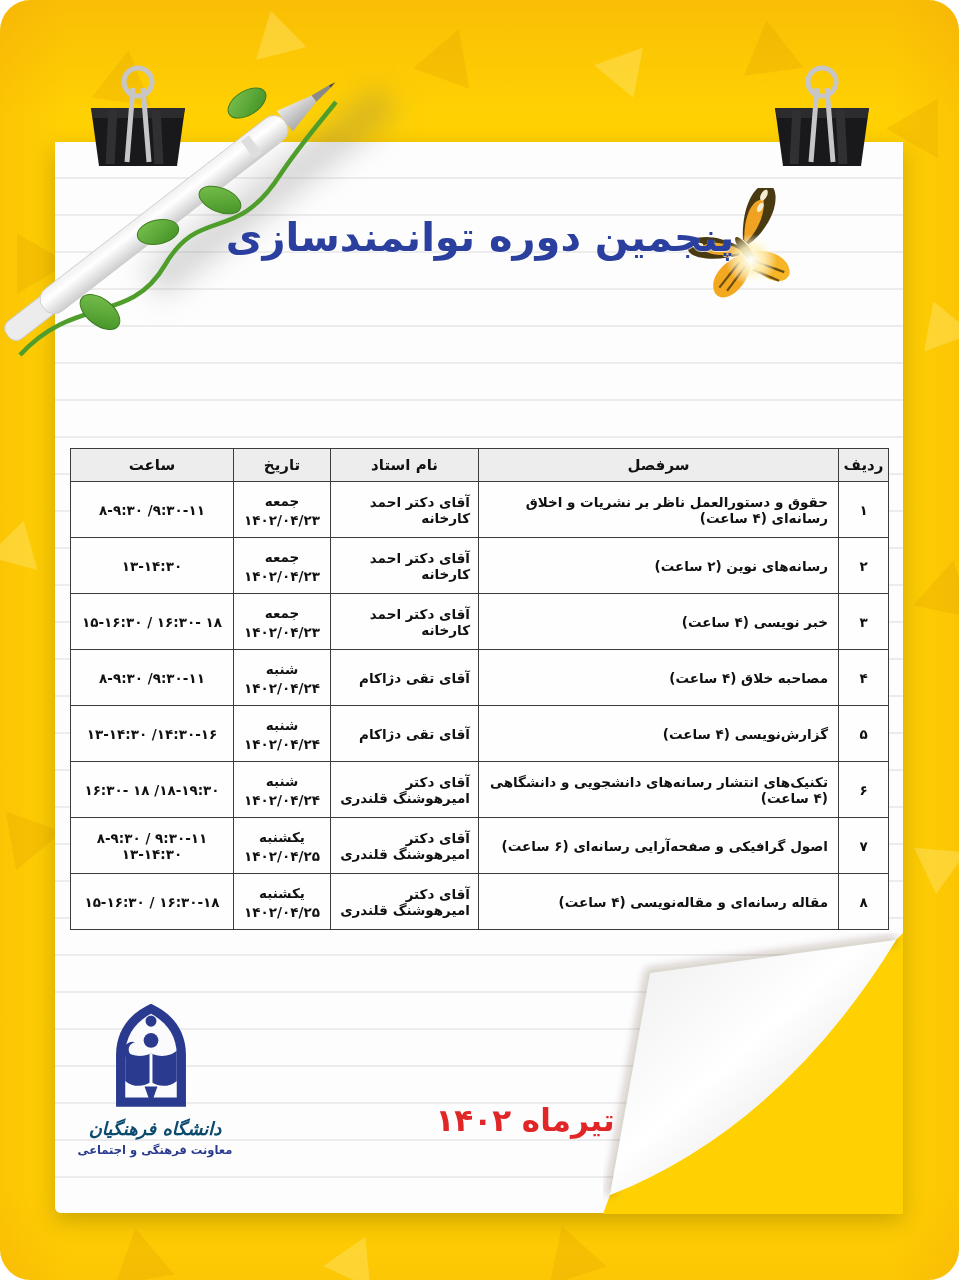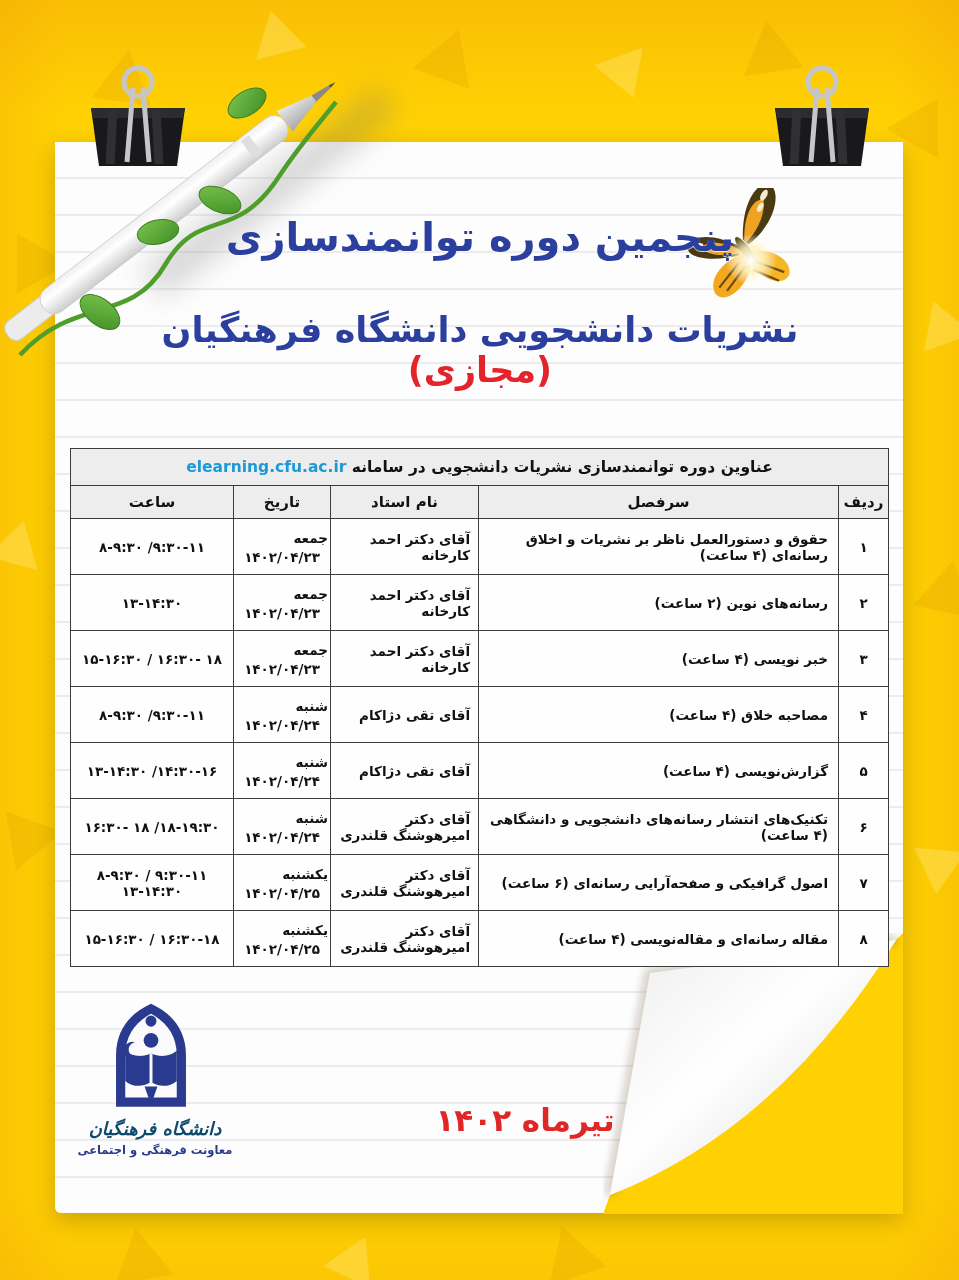--- a/index.html
+++ b/index.html
@@ -1,19 +1,20 @@
 <!DOCTYPE html>
 <html lang="fa"><head>
 <meta charset="utf-8">
 <style>
   html,body{margin:0;padding:0;}
   .stage{
     position:relative; width:959px; height:1280px; overflow:hidden;
     background:#FFD103;
     font-family:"DejaVu Sans", sans-serif;
+    border-radius:31px;
   }
   
   .bg-vignette{
     position:absolute; inset:0; pointer-events:none;
     background:
       linear-gradient(180deg, rgba(240,160,8,.38) 0%, rgba(240,160,8,0) 9%),
       linear-gradient(0deg,   rgba(240,160,8,.22) 0%, rgba(240,160,8,0) 7%),
       linear-gradient(90deg,  rgba(240,160,8,.25) 0%, rgba(240,160,8,0) 7%),
       linear-gradient(270deg, rgba(240,160,8,.25) 0%, rgba(240,160,8,0) 7%);
   }
@@ -57,21 +58,21 @@
   td.hd{
     height:30px; background:#ededed; text-align:center;
     font-size:15px; font-weight:bold;margin-left:11px;
   }
   tr.row td{height:53px; font-size:13.5px; font-weight:bold;}
   td.c-no{text-align:center; font-size:17px;}
   td.c-topic{text-align:right; padding:0 10px 0 4px; font-size:13.5px;}
   td.c-inst{text-align:right; padding:0 8px 0 4px;}
   td.c-date, td.c-time{text-align:center; padding:0 2px;}
   .ltr{direction:ltr; unicode-bidi:bidi-override; display:block;}
-  .ln{display:block; line-height:1.55;text-align:right;}
+  .ln{display:block; line-height:1.55;}
 
   .org-block{position:absolute; left:50px; top:1118px; width:210px; text-align:center; direction:rtl;}
   .org-name{font-size:18px; font-weight:bold; color:#0c4a6e; font-style:italic;}
   .org-sub{font-size:11.5px; font-weight:bold; color:#2A3B8F; margin-top:4px; }
 
   .footer-date{
     position:absolute; left:400px; top:1102px; width:250px; text-align:center;
     direction:rtl; font-size:31px; font-weight:bold; color:#E02626;
   }
   .abs{position:absolute;}
@@ -196,34 +197,30 @@
       <path d="M54,66 C34,64 12,76 14,92 C18,106 44,100 57,80 Z" fill="#f2a81f"></path>
       <path d="M20,88 L48,72 M26,94 L52,78" stroke="#6b4c12" stroke-width="2.2"></path>
       <path d="M62,66 C82,70 98,88 90,102 C80,112 62,98 58,76 Z" fill="#f6b525"></path>
       <path d="M86,98 L62,76 M78,104 L58,84" stroke="#6b4c12" stroke-width="2.2"></path>
       <ellipse cx="58" cy="62" rx="4.5" ry="15" fill="#5a4510" transform="rotate(-15 58 62)"></ellipse>
       <circle cx="60" cy="74" r="26" fill="url(#glow)"></circle>
     </g>
   </svg>
 
   <div class="title1">پنجمین دوره توانمندسازی</div>
-  <div class="title2"><span>نشریات دانشجویی دانشگاه فرهنگیان </span><span class="badge">(مجازی)</span></div>
 
   <table class="sched">
     <colgroup>
         <col style="width:50px">
         <col style="width:360px">
         <col style="width:148px">
         <col style="width:97px">
         <col style="width:163px">
       </colgroup>
     <tbody>
-        <tr>
-          <td class="cap" colspan="5"><span>عناوین دوره توانمندسازی نشریات دانشجویی در سامانه </span><span class="link">elearning.cfu.ac.ir</span></td>
-        </tr>
     <tr>
       <td class="hd">ردیف</td>
       <td class="hd">سرفصل</td>
       <td class="hd">نام استاد</td>
       <td class="hd">تاریخ</td>
       <td class="hd">ساعت</td>
     </tr>
 
     <tr class="row">
       <td class="c-no">۱</td>

